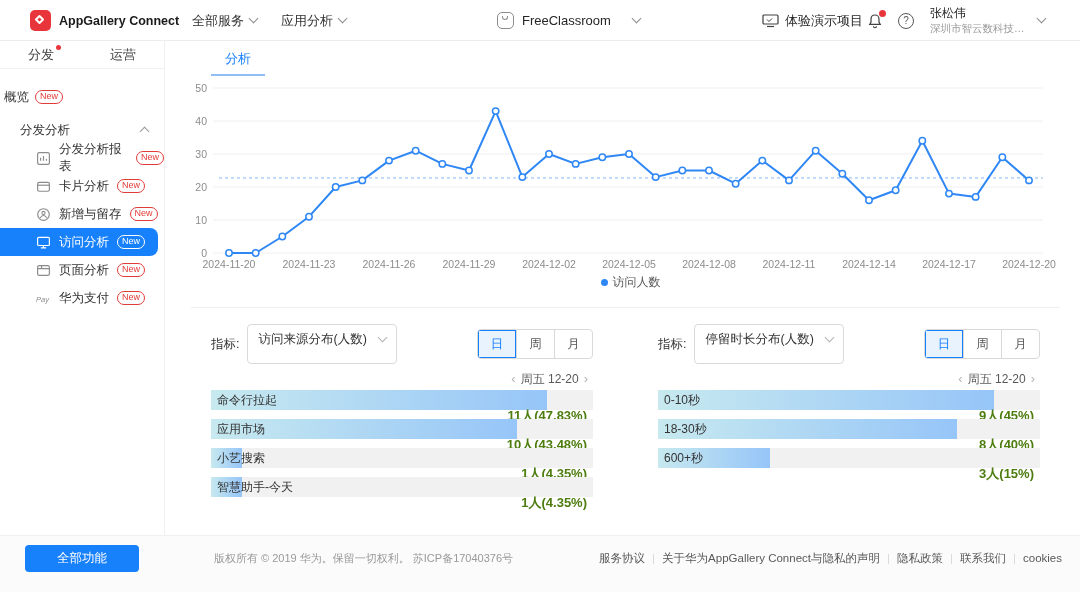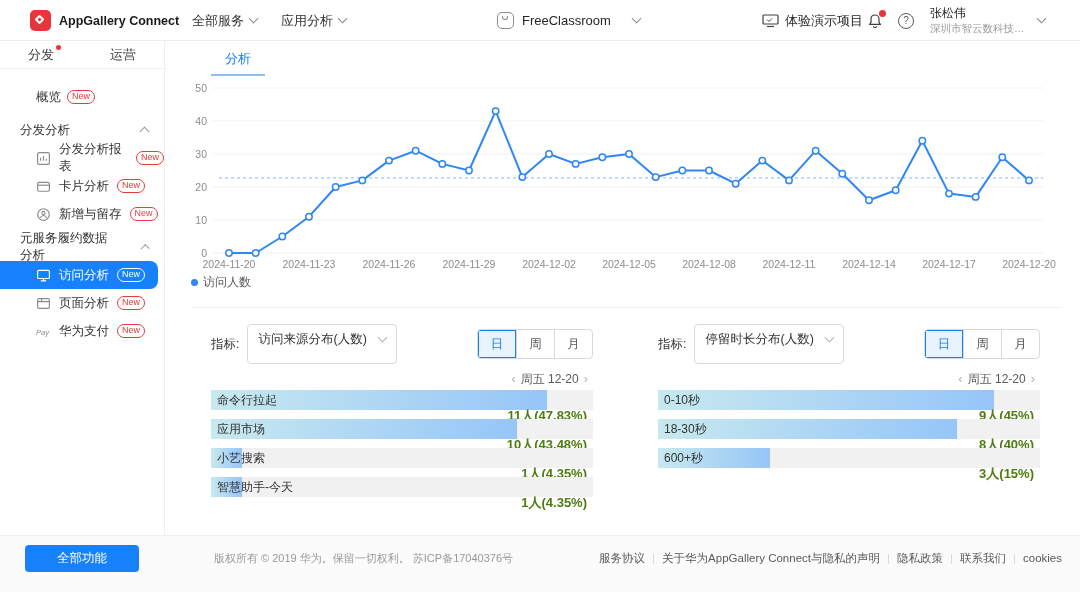--- a/index.html
+++ b/index.html
@@ -39,36 +39,36 @@
   .usrchev { left:1038px; }
 
   
   .sidebar { position:absolute; top:41px; left:0; width:165px; bottom:45px; background:#fff;
              border-right:1px solid #f0f0f0; }
   .side-tabs { height:28px; border-bottom:1px solid #f0f0f0; display:flex; }
   .side-tab { flex:1; text-align:center; line-height:28px; font-size:13px; color:#404040; cursor:pointer; position:relative; }
   .side-tab .sup-dot { position:absolute; margin-left:2px; margin-top:4px; width:5px; height:5px; border-radius:50%; background:#e8353b; }
   .side-list { padding-top:14px; }
   .s-link, .s-group, .s-sub { height:28px; display:flex; align-items:center; font-size:12.5px; color:#333; cursor:pointer;gap:31px; }
-  .s-link { padding-left:36px; gap:6px; }
+  .s-link { padding-left:4px; gap:6px; }
   .s-group { padding-left:20px; padding-right:16px; justify-content:space-between; margin-top:5px; }
   .s-sub { padding-left:36px; gap:8px; }
   .s-sub .icn { width:15px; height:15px; color:#8c8c8c; display:inline-flex; }
   .s-sub.selected { background:#1780fb; color:#fff; border-radius:0 8px 8px 0; margin-right:6px; }
   .s-sub.selected .icn { color:#fff; }
   .badge-new { font-size:9px; line-height:11px; color:#e23c39; border:1px solid #e23c39;
                border-radius:8px; padding:0 4px 1px; white-space:nowrap; }
   .selected .badge-new { color:#fff; border-color:#fff; }
 
   
   .main { position:absolute; left:166px; top:41px; right:0; bottom:45px; background:#fff; overflow:hidden; }
   .main-tab { display:inline-block; margin-left:45px; padding:9px 2px 6px; width:54px; text-align:center;
               color:#1780fb; font-size:13px; border-bottom:2px solid #90bef5; cursor:pointer; }
   .chart-wrap { margin:2px 10px 0 25px; position:relative; }
-  .legend-row { margin-top:0; color:#595959; font-size:12px; }
+  .legend-row { text-align:center; margin-top:0; color:#595959; font-size:12px; }
   .legend-dot { display:inline-block; width:7px; height:7px; border-radius:50%; background:#2f87f5; margin-right:5px; }
   .divider { height:1px; background:#efefef; margin:16px 20px 0 25px; }
   .panels { display:flex; gap:65px; margin:16px 40px 0 45px; }
   .panel { flex:1; }
   .panel-head { display:flex; justify-content:space-between; align-items:center; }
   .metric { display:flex; align-items:center; gap:8px; font-size:12.5px; color:#333; }
   .selectbox { position:relative; border:1px solid #d9d9d9; border-radius:4px; height:40px; line-height:28px;
                padding:0 28px 0 10px; min-width:150px; color:#333; font-size:12.5px; cursor:pointer; }
   .selectbox .chev-down { position:absolute; right:10px; top:13px; border-color:#b3b3b3; }
   .seg { display:flex; border:1px solid #d9d9d9; border-radius:4px; height:30px; overflow:hidden; }
@@ -188,24 +188,20 @@
       <div class="s-sub">
         <span class="icn">
           <svg width="15" height="15" viewBox="0 0 14 14">
             <circle cx="7" cy="7" r="5.4" fill="none" stroke="currentColor" stroke-width="1.1"></circle>
             <circle cx="7" cy="5.6" r="1.5" fill="none" stroke="currentColor" stroke-width="1"></circle>
             <path d="M4 10.3c.6-1.6 1.7-2.4 3-2.4s2.4.8 3 2.4" fill="none" stroke="currentColor" stroke-width="1"></path>
           </svg>
         </span>
         <span>新增与留存</span>
         <span class="badge-new">New</span>
-      </div>
-      <div class="s-group">
-        <span>元服务履约数据分析</span>
-        <span class="chev-up"></span>
       </div>
       <div class="s-sub selected">
         <span class="icn">
           <svg width="15" height="15" viewBox="0 0 14 14">
             <rect x="1.5" y="2.2" width="11" height="7.6" rx="1" fill="none" stroke="currentColor" stroke-width="1.1"></rect>
             <path d="M7 9.8v2M4.5 12h5" stroke="currentColor" stroke-width="1.1"></path>
           </svg>
         </span>
         <span>访问分析</span>
         <span class="badge-new">New</span>

